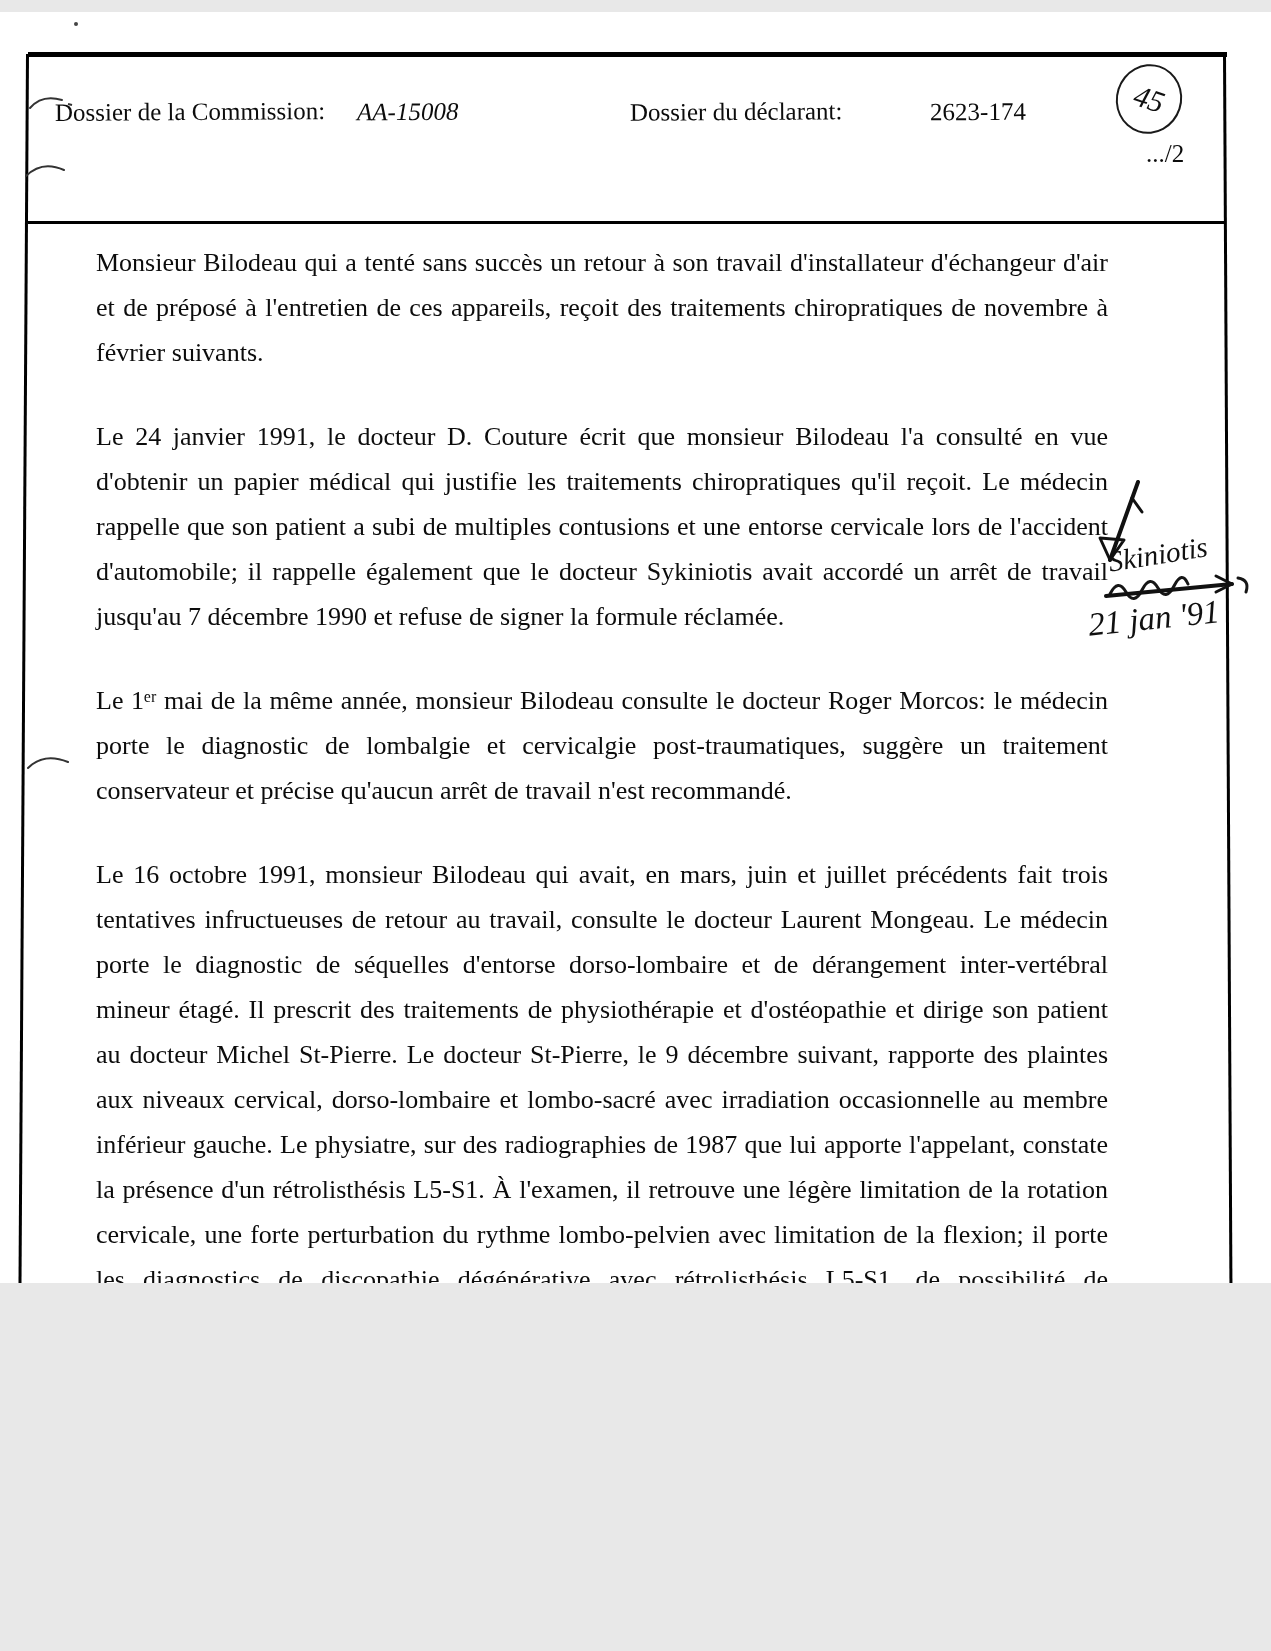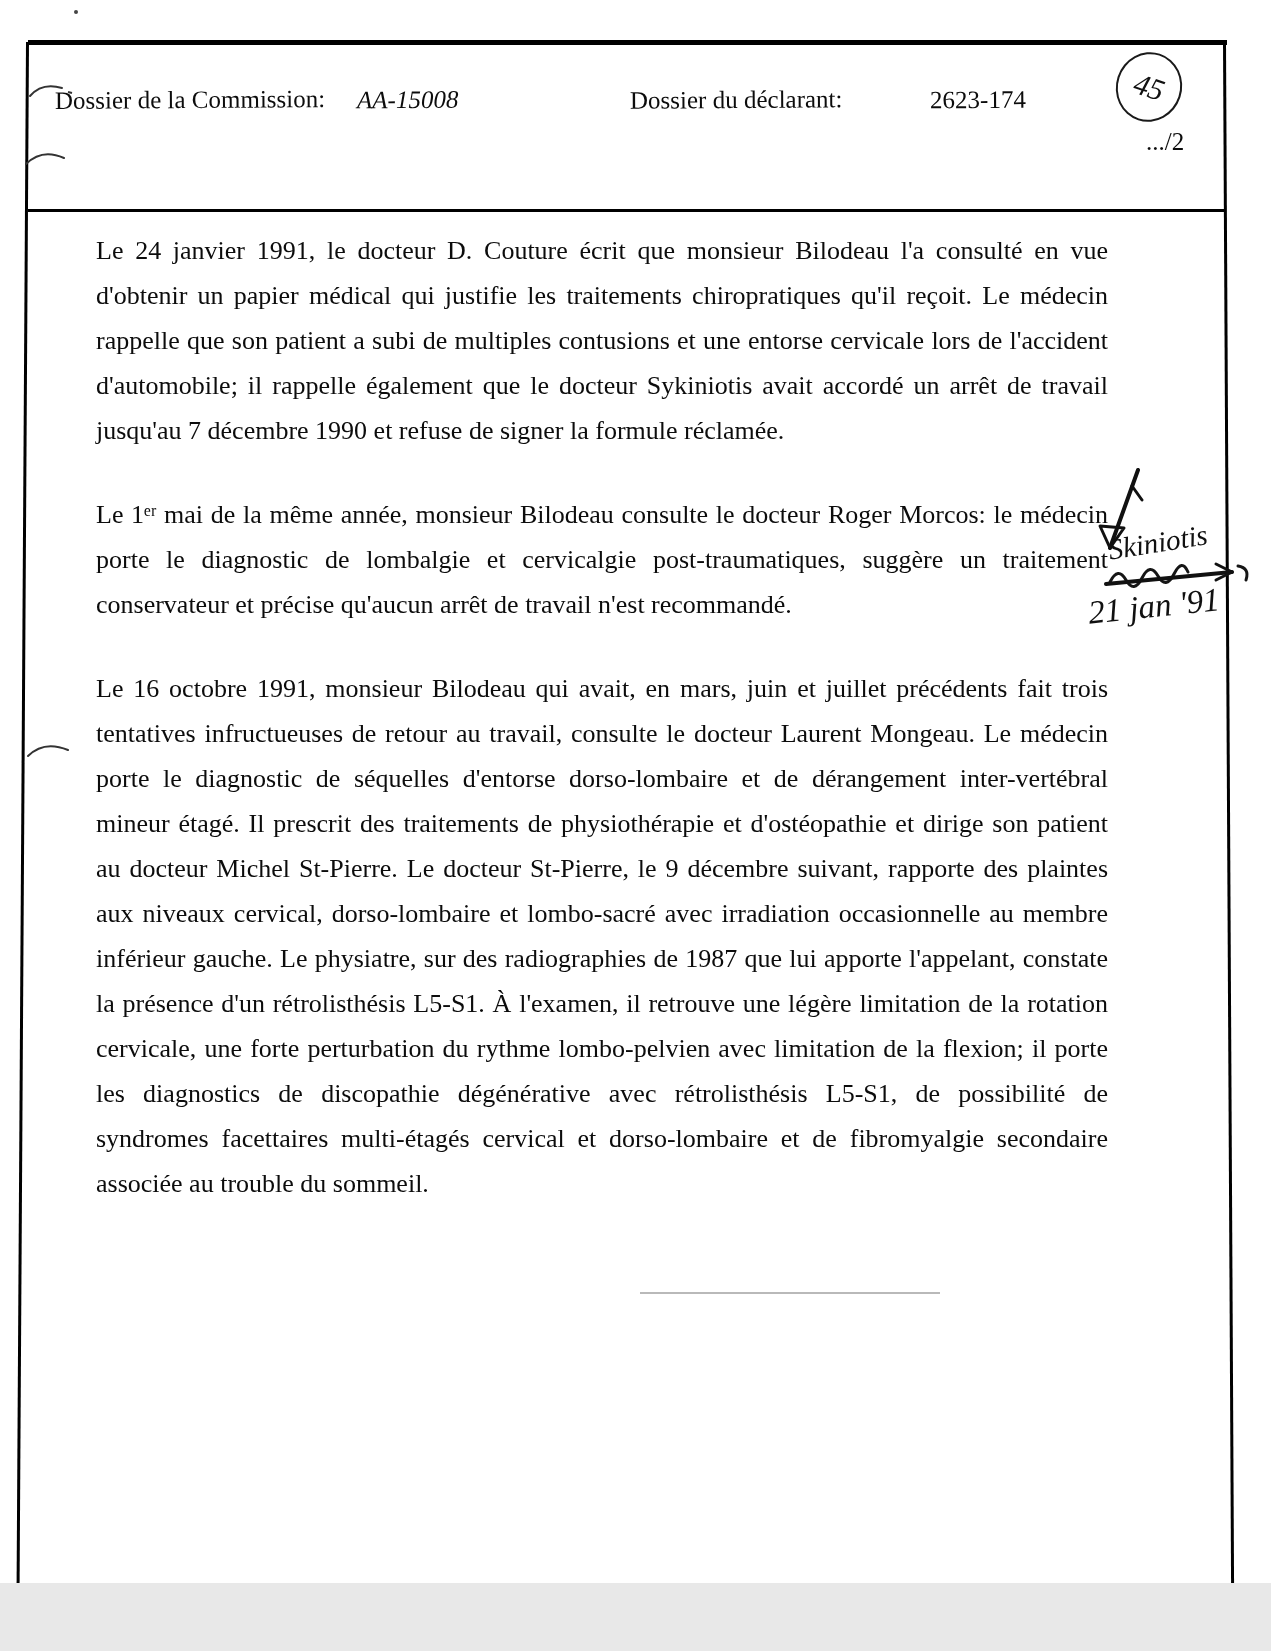--- a/index.html
+++ b/index.html
@@ -1,20 +1,20 @@
 <!DOCTYPE html>
 <html lang="fr"><head>
 <meta charset="utf-8">
 <style>
   html, body { margin: 0; padding: 0; background: #e8e8e8; }
   .page {
     position: relative;
     width: 1271px;
-    height: 1583px;
-    margin: 0 auto;
+    height: 1271px;
+    margin: 12px auto;
     background: #ffffff;
     overflow: hidden;
     font-family: "Liberation Serif", serif;
     color: #0c0c0c;
   }
   
   .rule { position: absolute; background: #000; }
   .rule-top      { left: 28px;  top: 40px;  width: 1199px; height: 5px; }
   .rule-left     { left: 26px;  top: 42px;  width: 3px;  height: 1588px; transform: rotate(0.35deg); transform-origin: top left; }
   .rule-right    { left: 1223px; top: 42px; width: 3px;  height: 1592px; transform: rotate(-0.3deg); transform-origin: top left; }
@@ -82,20 +82,21 @@
     <span class="hdr hdr-declarant-value">2623-174</span>
   </div>
 
   <div class="circled-number hand">
     <span>45</span>
   </div>
 
   <div class="page-marker">.../2</div>
 
   <div class="body-text">
+    <p>Monsieur Bilodeau qui a tenté sans succès un retour à son travail  d'installateur d'échangeur d'air et de préposé à l'entretien de ces appareils, reçoit des traitements chiropratiques de novembre à février suivants.</p>
     <p>Le 24 janvier 1991, le docteur D. Couture écrit que monsieur Bilodeau l'a consulté en vue d'obtenir un papier médical qui justifie les traitements chiropratiques qu'il reçoit.  Le médecin rappelle que son patient a subi de multiples contusions et une entorse cervicale lors de l'accident d'automobile; il rappelle également que le docteur Sykiniotis avait accordé un arrêt de travail jusqu'au 7 décembre 1990 et refuse de signer la formule réclamée.</p>
     <p>Le 1ᵉʳ mai de la même année, monsieur Bilodeau consulte le docteur Roger Morcos:  le médecin porte le diagnostic de lombalgie et cervicalgie post-traumatiques, suggère un traitement conservateur et précise qu'aucun arrêt de travail n'est recommandé.</p>
     <p>Le 16 octobre 1991, monsieur Bilodeau qui avait, en mars, juin et juillet précédents fait trois tentatives infructueuses de retour au travail, consulte le docteur Laurent Mongeau.  Le médecin porte le diagnostic de séquelles d'entorse dorso-lombaire et de dérangement inter-vertébral mineur étagé.  Il prescrit des traitements de physiothérapie et d'ostéopathie et dirige son patient au docteur Michel St-Pierre.  Le docteur St-Pierre, le 9 décembre suivant, rapporte des plaintes aux niveaux cervical, dorso-lombaire et lombo-sacré avec irradiation occasionnelle au membre inférieur gauche.  Le physiatre, sur des radiographies de 1987 que lui apporte l'appelant, constate la présence d'un rétrolisthésis L5-S1.  À l'examen, il retrouve une légère limitation de la rotation cervicale, une forte perturbation du rythme lombo-pelvien avec limitation de la flexion; il porte les diagnostics de discopathie dégénérative avec rétrolisthésis L5-S1, de possibilité de syndromes facettaires multi-étagés cervical et dorso-lombaire et de fibromyalgie secondaire associée au trouble du sommeil.</p>
   </div>
 
   <svg class="margin-arrow" width="46" height="92" viewBox="0 0 46 92">
     <path d="M40 4 L12 82" stroke="#111" stroke-width="4" fill="none" stroke-linecap="round"></path>
     <path d="M12 82 L2 60 L26 62 Z" stroke="#111" stroke-width="3" fill="none" stroke-linejoin="round"></path>
     <path d="M34 20 L44 34" stroke="#111" stroke-width="3" fill="none" stroke-linecap="round"></path>
   </svg>

